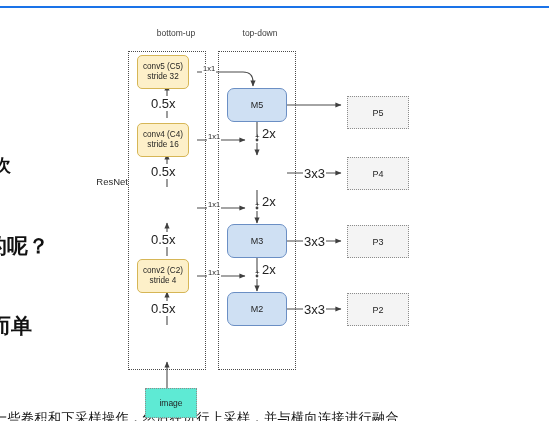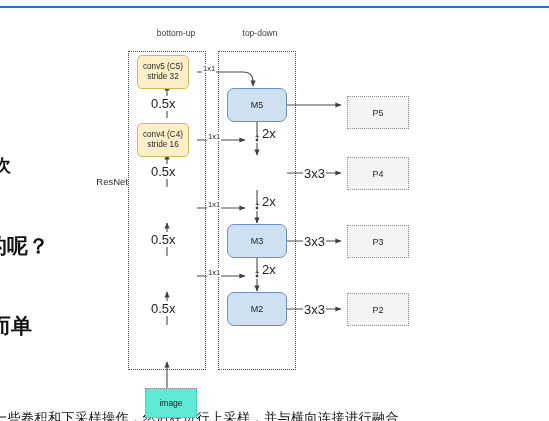--- a/index.html
+++ b/index.html
@@ -174,20 +174,24 @@
   </svg>
 
   <div class="conv-box" style="top:55px">
     <span class="l1">conv5 (C5)</span>
     <span class="l2">stride 32</span>
   </div>
   <div class="conv-box" style="top:123px">
     <span class="l1">conv4 (C4)</span>
     <span class="l2">stride 16</span>
   </div>
+  <div class="conv-box" style="top:259px">
+    <span class="l1">conv2 (C2)</span>
+    <span class="l2">stride 4</span>
+  </div>
 
   <div class="edge-label" style="left:150px;top:96px">0.5x</div>
   <div class="edge-label" style="left:150px;top:164px">0.5x</div>
   <div class="edge-label" style="left:150px;top:232px">0.5x</div>
   <div class="edge-label" style="left:150px;top:301px">0.5x</div>
 
   <div class="edge-label lat-label" style="left:202px;top:64px">1x1</div>
   <div class="edge-label lat-label" style="left:207px;top:132px">1x1</div>
   <div class="edge-label lat-label" style="left:207px;top:200px">1x1</div>
   <div class="edge-label lat-label" style="left:207px;top:268px">1x1</div>

